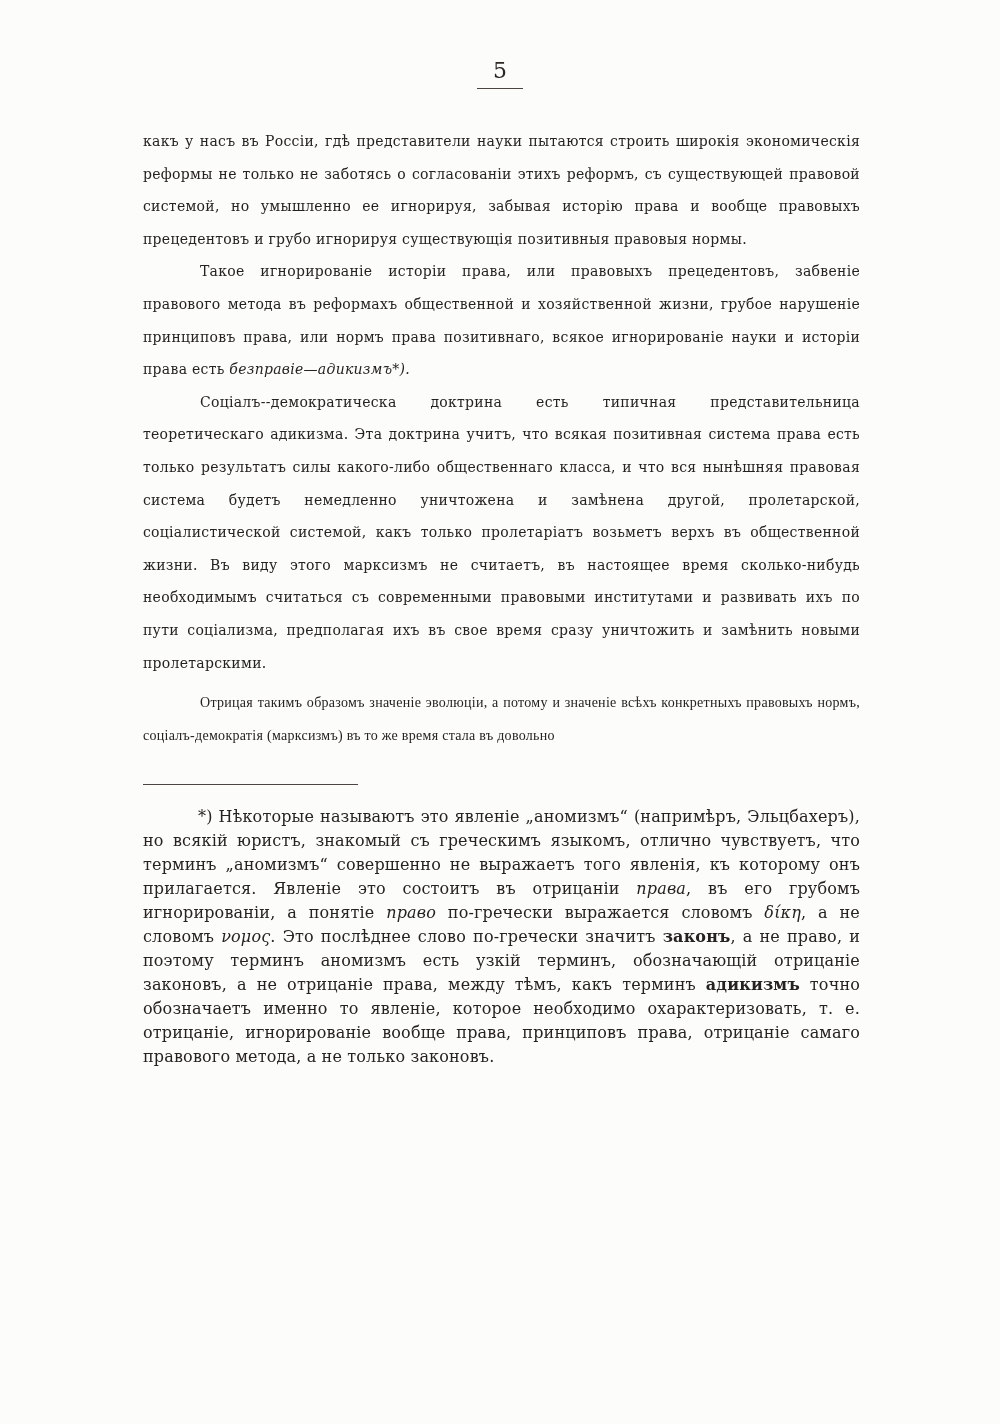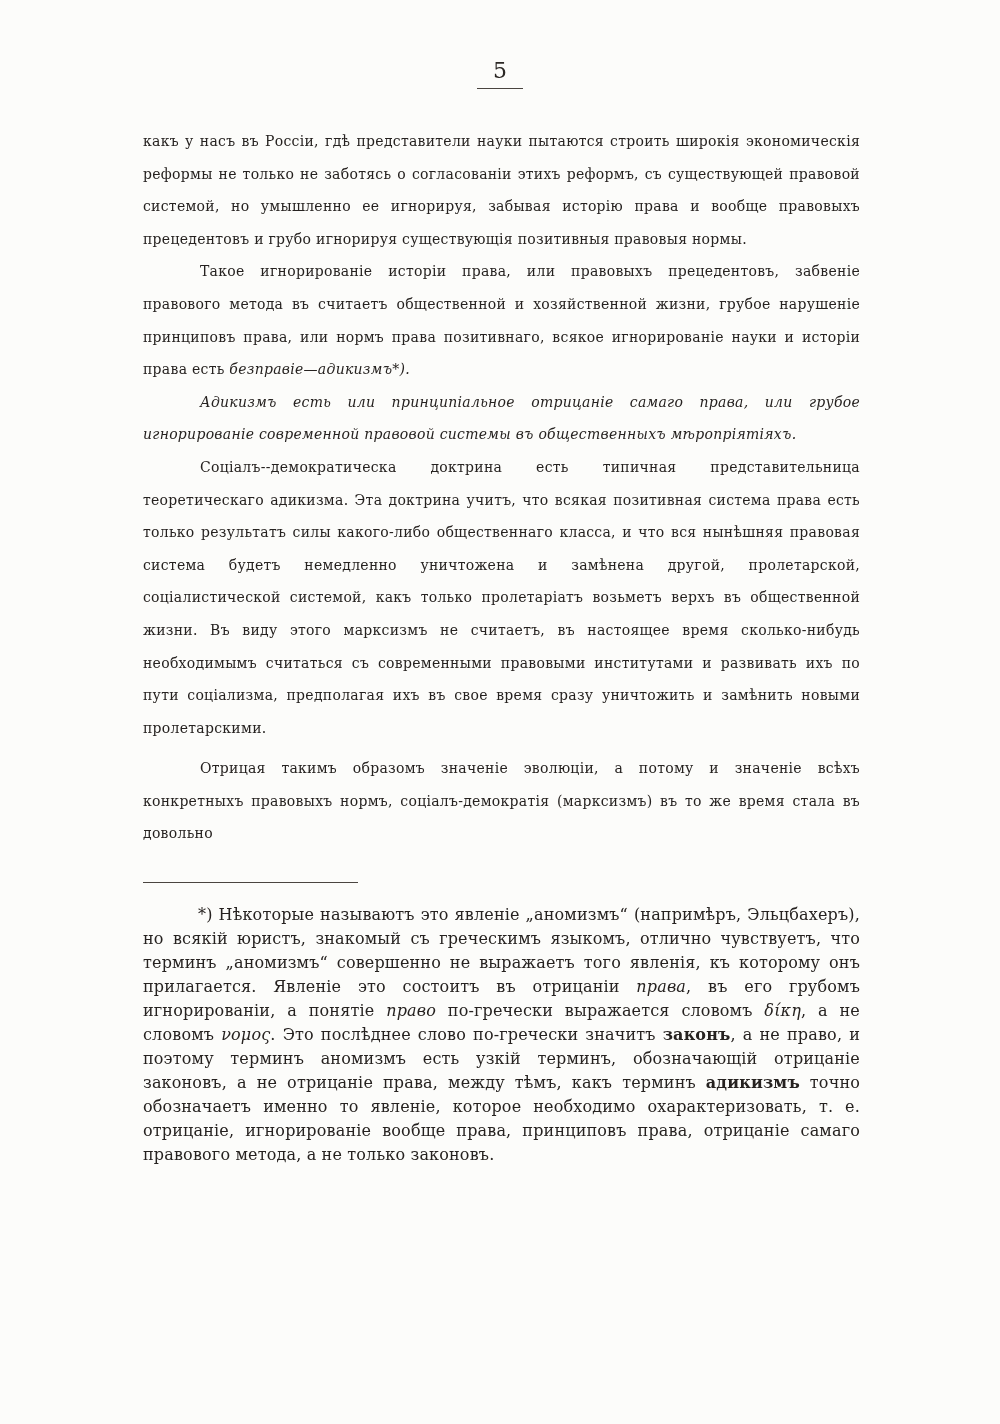--- a/index.html
+++ b/index.html
@@ -31,21 +31,21 @@
   }
   .body-text {
     margin: 36px 140px 0 143px;
     font-size: 14px;
     line-height: 32.6px;
     text-align: justify;
     letter-spacing: 0.02em;
   }
   .para { text-indent: 0; }
   .para.indent { text-indent: 57px; }
-  .para.spaced { margin-top: 8px; }
+  .para.spaced { margin-top: 8px; font-family: Liberation Serif, serif; }
   .seg-i { font-style: italic; }
   .seg-bi { font-weight: bold; }
   .footnote-rule {
     margin: 32px 0 0 143px;
     width: 215px;
     height: 1px;
     background: #4a4540;
   }
   .footnote {
     margin: 20px 140px 0 143px;
@@ -60,22 +60,21 @@
 <body>
 
 <div class="page">
   <div class="page-header">
     <div class="page-number">5</div>
     <div class="page-number-rule"></div>
   </div>
 
   <div class="body-text" id="body-text">
       <p class="para"><span>какъ у насъ въ Россіи, гдѣ представители науки пытаются строить широкія экономическія реформы не только не заботясь о согласованіи этихъ реформъ, съ существующей правовой системой, но умышленно ее игнорируя, забывая исторію права и вообще правовыхъ прецедентовъ и грубо игнорируя существующія позитивныя правовыя нормы.</span></p>
-      <p class="para indent"><span>Такое игнорированіе исторіи права, или правовыхъ прецедентовъ, забвеніе правового метода въ считаетъ общественной и хозяйственной жизни, грубое нарушеніе принциповъ права, или нормъ права позитивнаго, всякое игнорированіе науки и исторіи права есть </span><span class="seg-i">безправіе—адикизмъ*).</span></p>
-      <p class="para indent"><span class="seg-i">Адикизмъ есть или принципіальное отрицаніе самаго права, или грубое игнорированіе современной правовой системы въ общественныхъ мѣропріятіяхъ.</span></p>
+      <p class="para indent"><span>Такое игнорированіе исторіи права, или правовыхъ прецедентовъ, забвеніе правового метода въ реформахъ общественной и хозяйственной жизни, грубое нарушеніе принциповъ права, или нормъ права позитивнаго, всякое игнорированіе науки и исторіи права есть </span><span class="seg-i">безправіе—адикизмъ*).</span></p>
       <p class="para indent"><span>Соціалъ--демократическа доктрина есть типичная представительница теоретическаго адикизма. Эта доктрина учитъ, что всякая позитивная система права есть только результатъ силы какого-либо общественнаго класса, и что вся нынѣшняя правовая система будетъ немедленно уничтожена и замѣнена другой, пролетарской, соціалистической системой, какъ только пролетаріатъ возьметъ верхъ въ общественной жизни. Въ виду этого марксизмъ не считаетъ, въ настоящее время сколько-нибудь необходимымъ считаться съ современными правовыми институтами и развивать ихъ по пути соціализма, предполагая ихъ въ свое время сразу уничтожить и замѣнить новыми пролетарскими.</span></p>
       <p class="para indent spaced"><span>Отрицая такимъ образомъ значеніе эволюціи, а потому и значеніе всѣхъ конкретныхъ правовыхъ нормъ, соціалъ-демократія (марксизмъ) въ то же время стала въ довольно</span></p>
     </div>
 
   <div class="footnote-rule"></div>
 
   <div class="footnote" id="footnote-text">
       <p class="fn-para"><span>*) Нѣкоторые называютъ это явленіе „аномизмъ“ (напримѣръ, Эльцбахеръ), но всякій юристъ, знакомый съ греческимъ языкомъ, отлично чувствуетъ, что терминъ „аномизмъ“ совершенно не выражаетъ того явленія, къ которому онъ прилагается. Явленіе это состоитъ въ отрицаніи </span><span class="seg-i">права</span><span>, въ его грубомъ игнорированіи, а понятіе </span><span class="seg-i">право</span><span> по-гречески выражается словомъ </span><span class="seg-i">δίκη</span><span>, а не словомъ </span><span class="seg-i">νομος</span><span>. Это послѣднее слово по-гречески значитъ </span><span class="seg-bi">законъ</span><span>, а не право, и поэтому терминъ аномизмъ есть узкій терминъ, обозначающій отрицаніе законовъ, а не отрицаніе права, между тѣмъ, какъ терминъ </span><span class="seg-bi">адикизмъ</span><span> точно обозначаетъ именно то явленіе, которое необходимо охарактеризовать, т. е. отрицаніе, игнорированіе вообще права, принциповъ права, отрицаніе самаго правового метода, а не только законовъ.</span></p>
     </div>
 </div>

